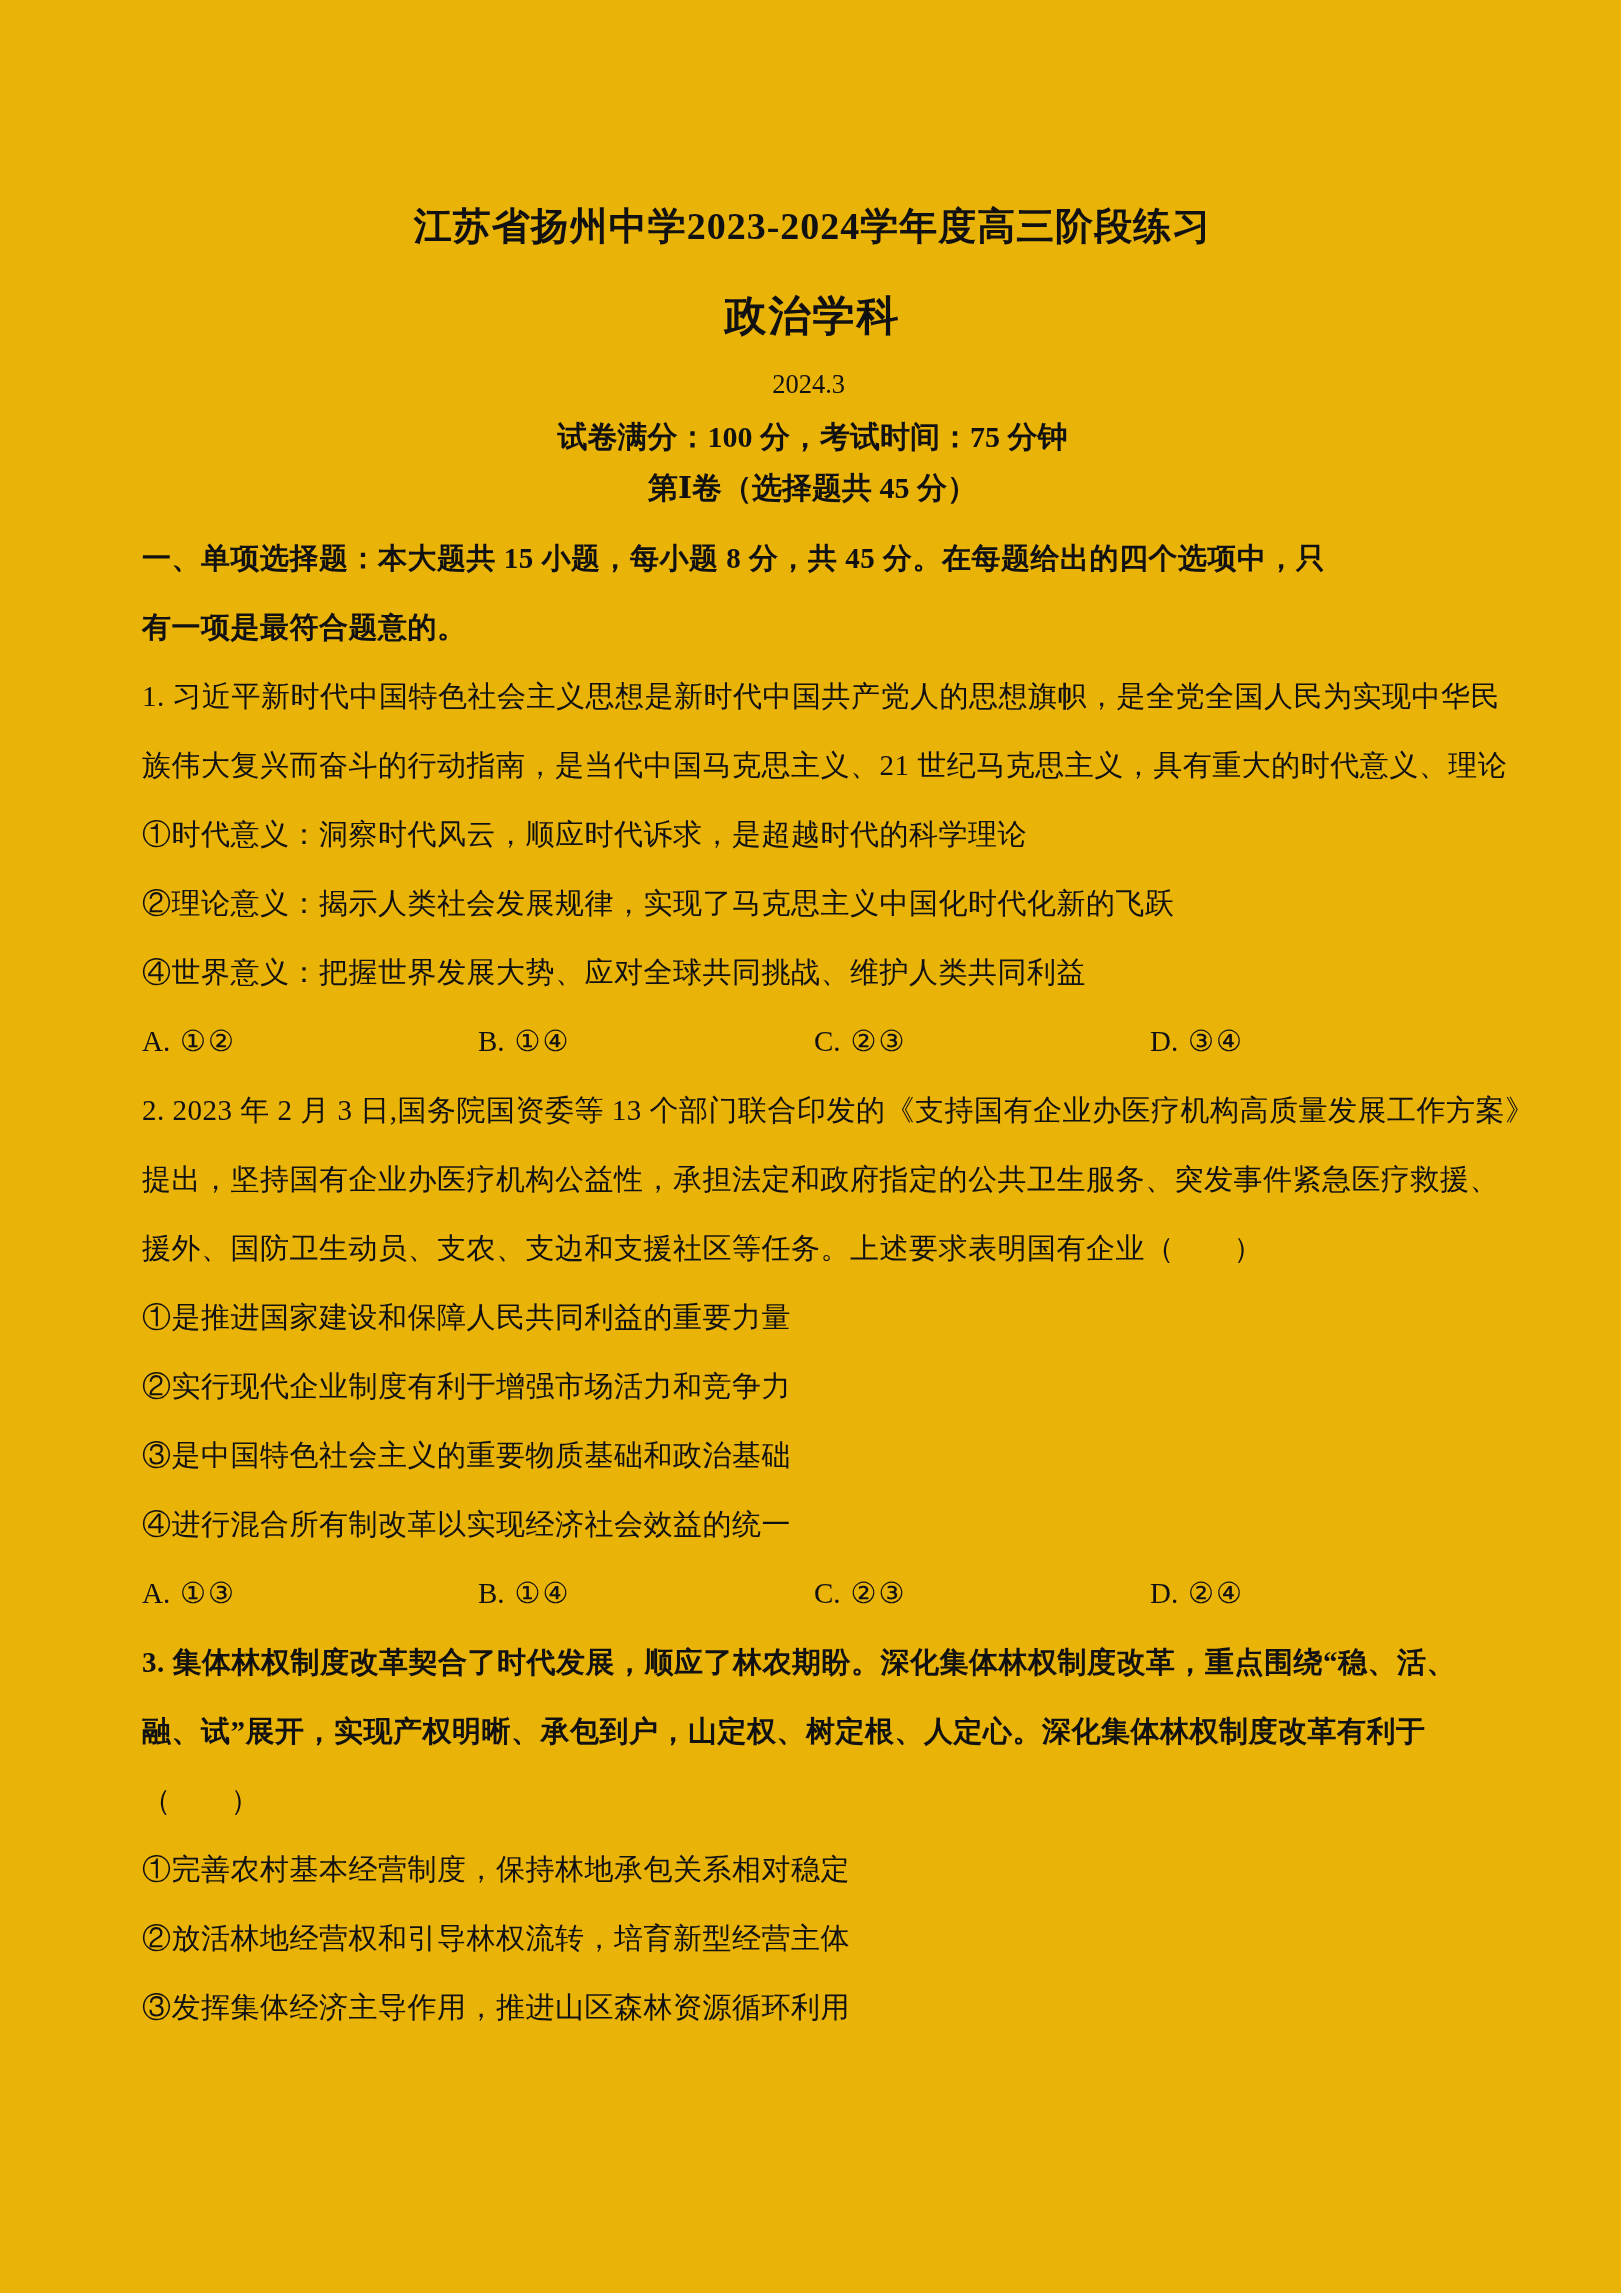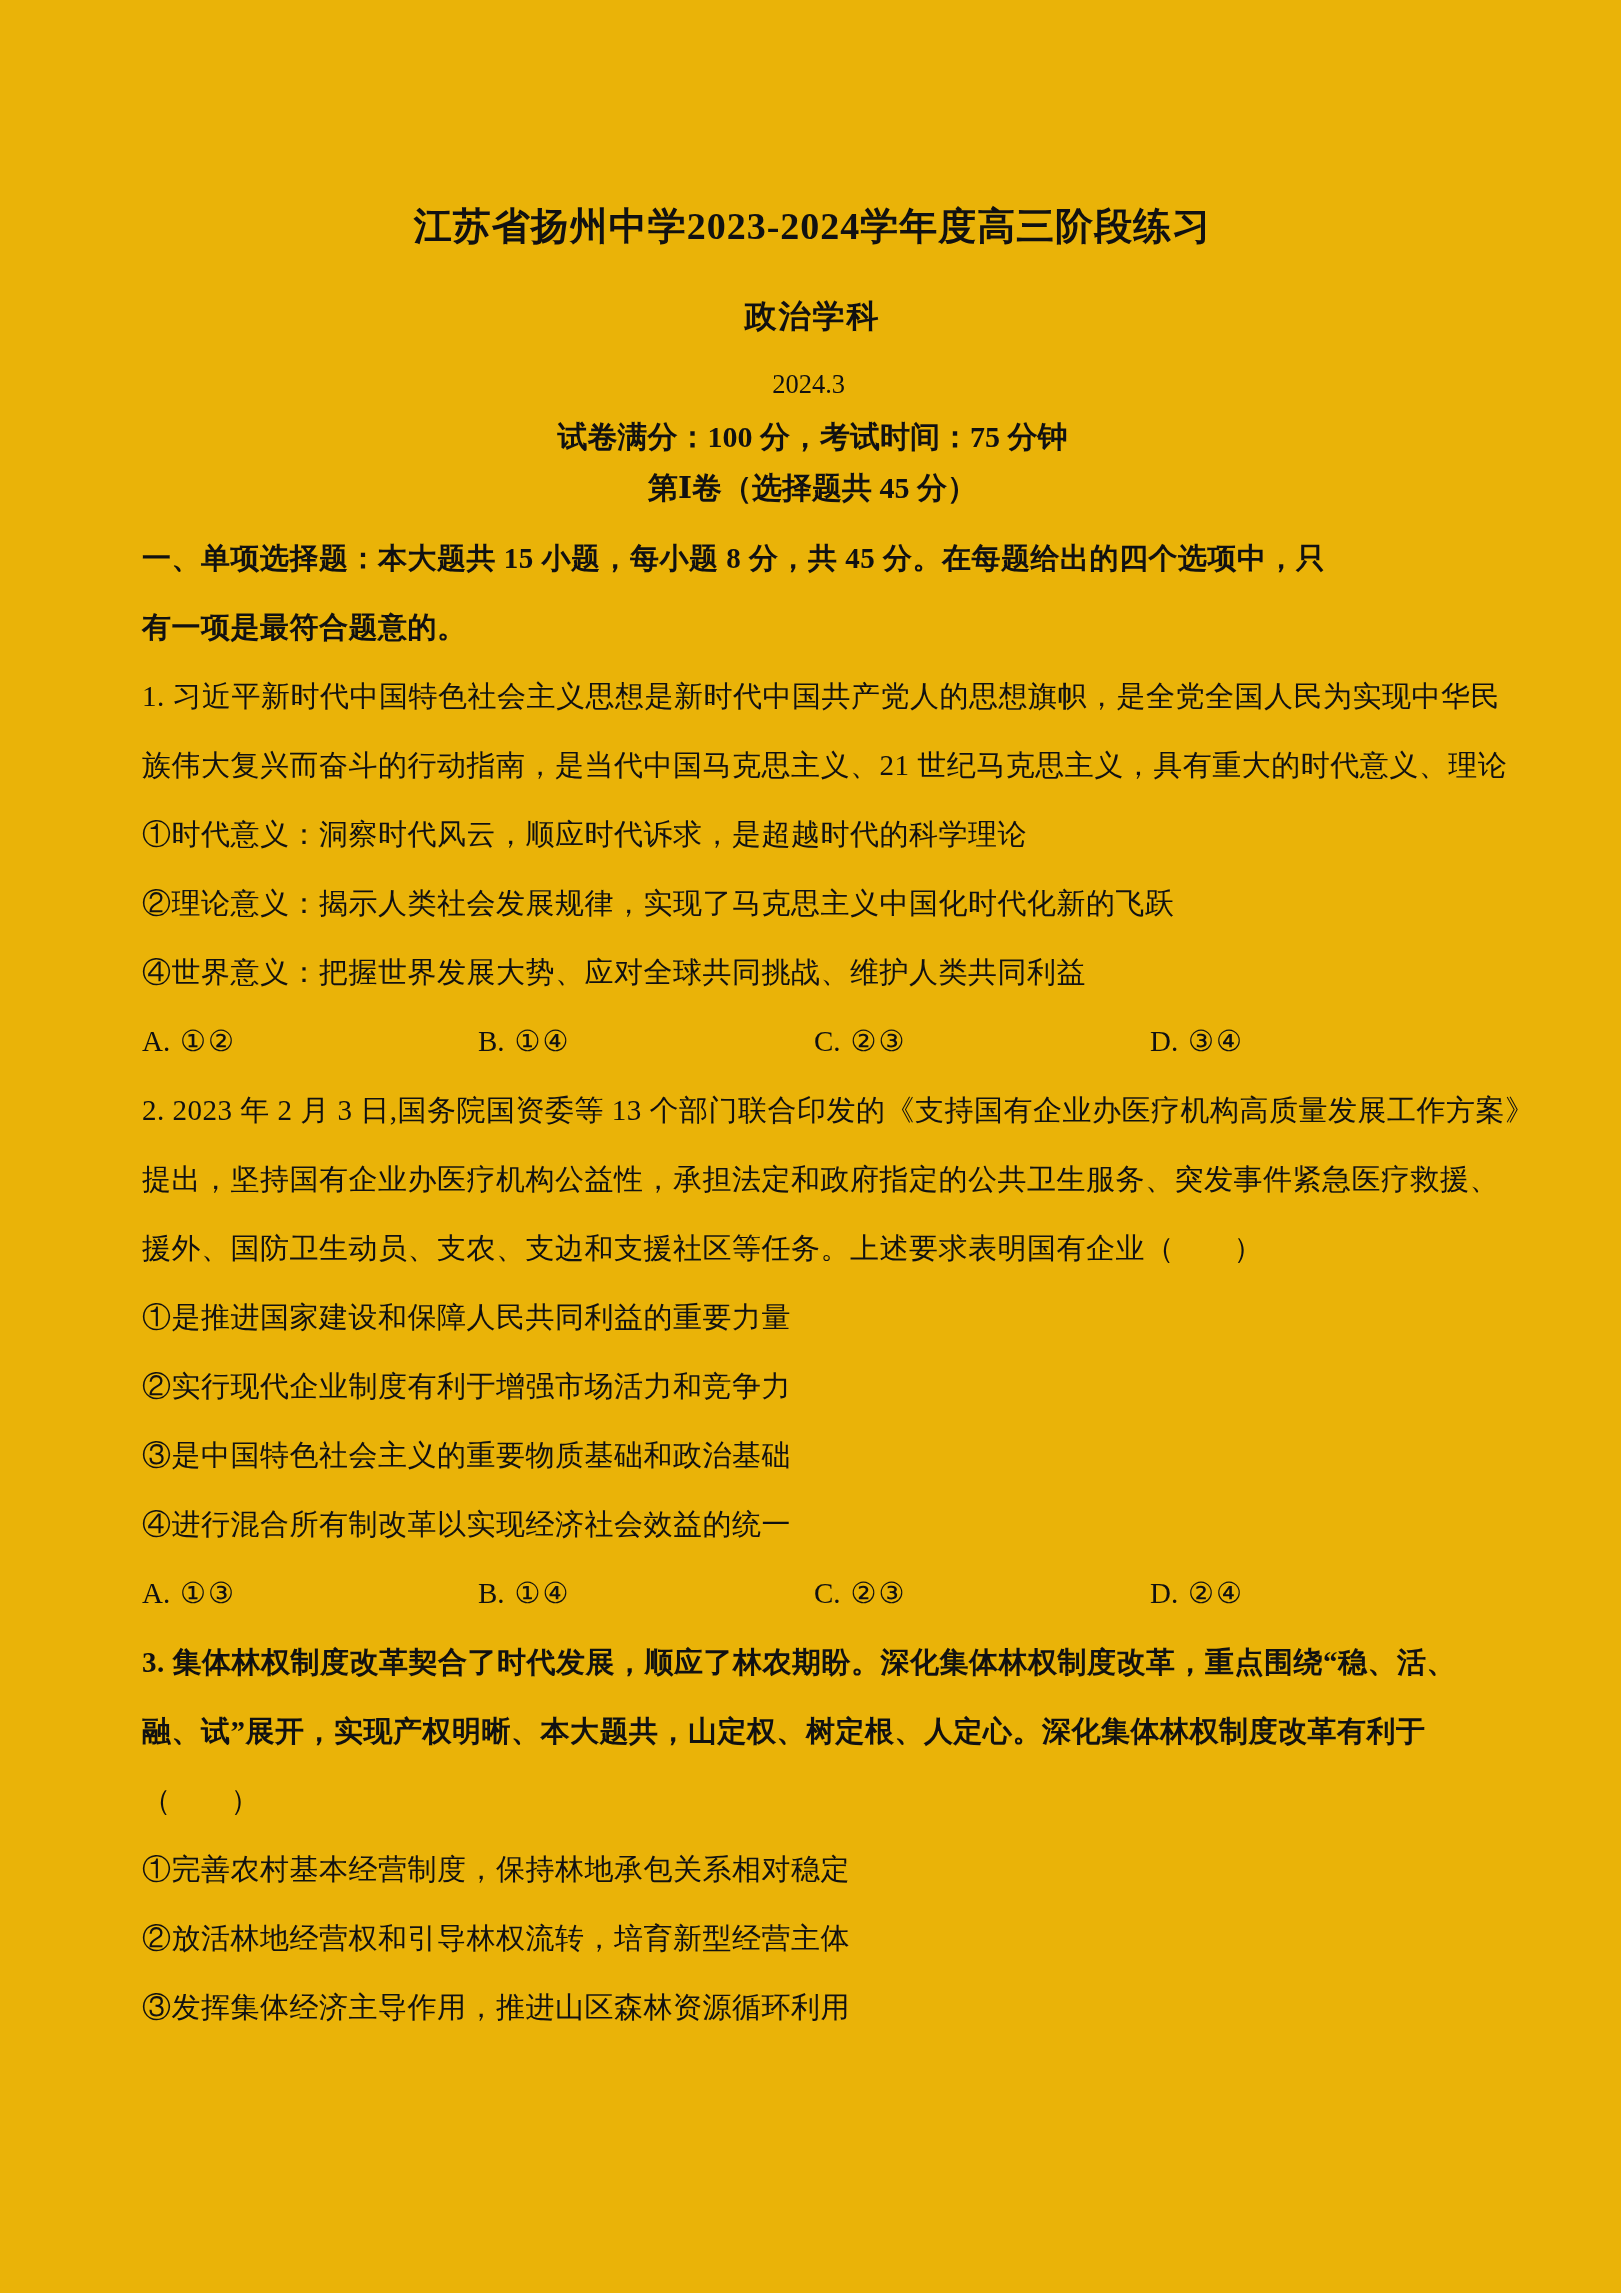--- a/index.html
+++ b/index.html
@@ -26,21 +26,21 @@
     text-align: center;
     font-size: 38px;
     font-weight: bold;
     letter-spacing: 1px;
     line-height: 51px;
   }
   .doc-subject {
     margin: 0;
     margin-top: 41px;
     text-align: center;
-    font-size: 32px;
+    font-size: 42px;
     font-weight: bold;
     letter-spacing: 2px;
     line-height: 47px;
   }
   .doc-date {
     margin-top: 27.4px;
     text-align: center;
     font-size: 26.5px;
     line-height: 35px;
     padding-right: 7.8px;
@@ -124,21 +124,21 @@
         <div class="opts-row">
           <span class="opt"><span class="opt-label">A.</span><span class="opt-value">①③</span></span>
           <span class="opt"><span class="opt-label">B.</span><span class="opt-value">①④</span></span>
           <span class="opt"><span class="opt-label">C.</span><span class="opt-value">②③</span></span>
           <span class="opt"><span class="opt-label">D.</span><span class="opt-value">②④</span></span>
         </div>
       </div>
 
       <div>
         <div class="line bold">3. 集体林权制度改革契合了时代发展，顺应了林农期盼。深化集体林权制度改革，重点围绕“稳、活、</div>
-        <div class="line bold">融、试”展开，实现产权明晰、本大题共，山定权、树定根、人定心。深化集体林权制度改革有利于</div>
+        <div class="line bold">融、试”展开，实现产权明晰、承包到户，山定权、树定根、人定心。深化集体林权制度改革有利于</div>
         <div class="line">（　　）</div>
         <div class="line">①完善农村基本经营制度，保持林地承包关系相对稳定</div>
         <div class="line">②放活林地经营权和引导林权流转，培育新型经营主体</div>
         <div class="line">③发挥集体经济主导作用，推进山区森林资源循环利用</div>
       </div>
 
     </div>
   </div>
 </div>
 

